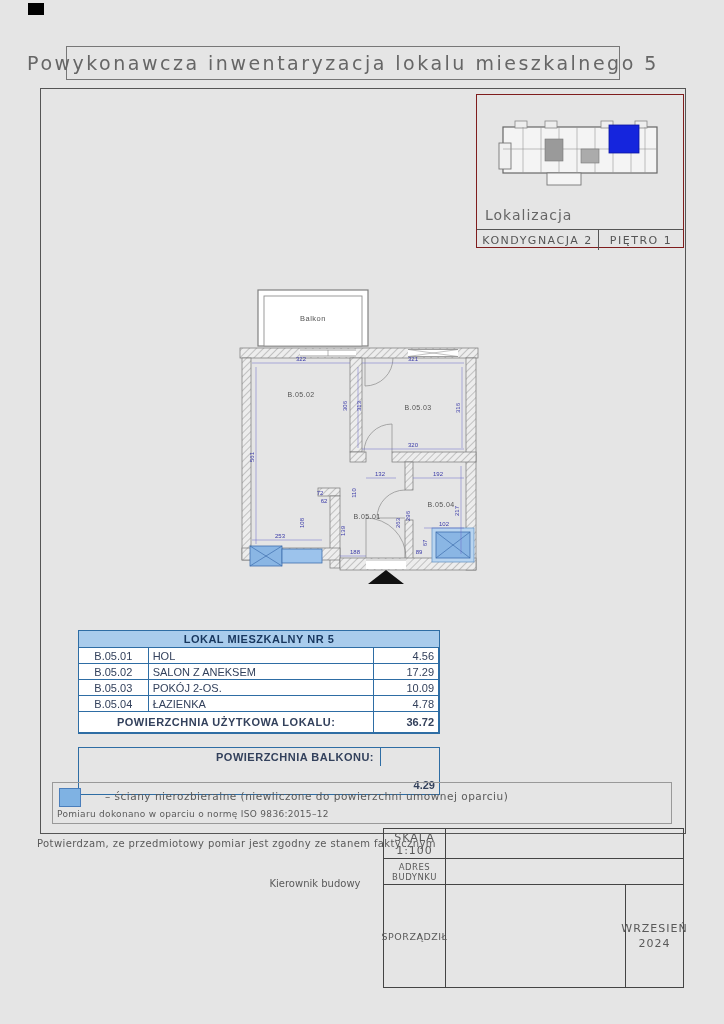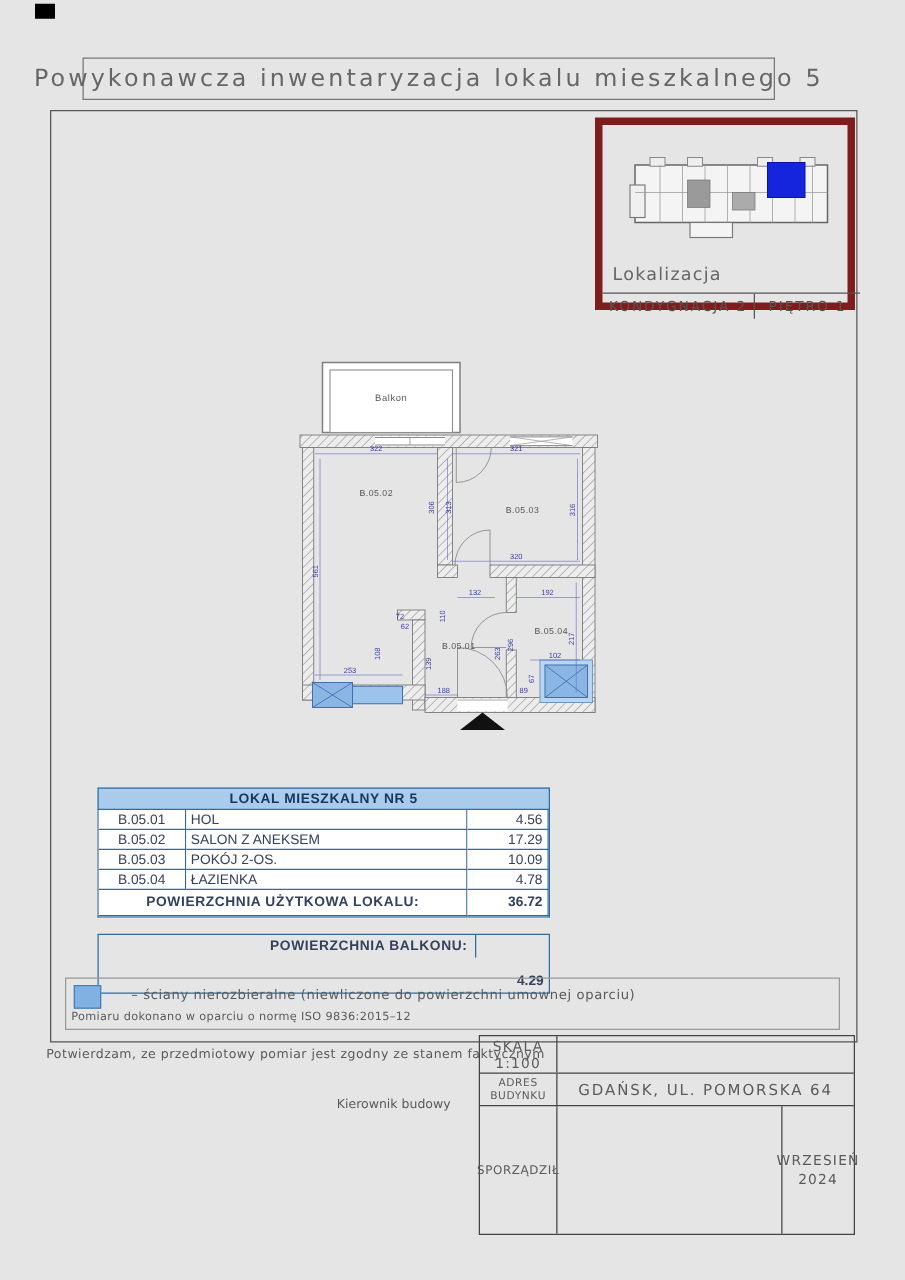--- a/index.html
+++ b/index.html
@@ -6,21 +6,21 @@
   .page{position:relative;width:724px;height:1024px;background:#e5e5e5;overflow:hidden;
         font-family:"Liberation Sans", sans-serif;color:#4a4a4a;}
   .abs{position:absolute;}
   .cad{color:#5a5a5a;font-family:"DejaVu Sans", sans-serif;}
   .corner-mark{left:28px;top:3px;width:16px;height:12px;background:#000;}
   .title-box{left:66px;top:46px;width:552px;height:32px;border:1px solid #777;
              display:flex;align-items:center;justify-content:center;}
   .title-box span{font-size:19px;letter-spacing:2.5px;color:#666;white-space:nowrap;}
   .main-frame{left:40px;top:88px;width:644px;height:744px;border:1px solid #555;}
   
-  .locator-box{left:476px;top:94px;width:208px;height:154px;border:6px solid #7f1d1d;box-sizing:border-box;}
+  .locator-box{left:476px;top:94px;width:208px;height:154px;border:1px solid #7f1d1d;box-sizing:border-box;}
   .locator-label{left:8px;top:112px;font-size:14px;letter-spacing:1px;color:#666;}
   .locator-row{left:0;top:134px;width:206px;height:20px;border-top:1px solid #555;display:flex;}
   .locator-cell{display:flex;align-items:center;justify-content:center;font-size:11px;
                 letter-spacing:1.5px;color:#555;box-sizing:border-box;}
   .locator-cell.k{width:122px;border-right:1px solid #555;}
   .locator-cell.p{flex:1;}
   
   .area-table{left:78px;top:630px;width:362px;font-size:11px;color:#33415c;}
   .tbl-row{display:flex;box-sizing:border-box;}
   .tbl-cell{box-sizing:border-box;border:1px solid #2e6da4;border-top:none;border-left:none;
@@ -272,21 +272,20 @@
     <div class="tb-row tb-row1">
       <div class="tb-cell tb-left skala cad">
         <div>SKALA</div>
         <div>1:100</div>
       </div>
     </div>
     <div class="tb-row tb-row2">
       <div class="tb-cell tb-left cad">
         <div class="adres-label">ADRES BUDYNKU</div>
       </div>
-      <div class="tb-cell tb-main adres-value cad">GDAŃSK, UL. POMORSKA 64</div>
     </div>
     <div class="tb-row tb-row3">
       <div class="tb-cell tb-left sporzadzil cad">SPORZĄDZIŁ</div>
       <div class="tb-cell tb-main"></div>
       <div class="tb-cell tb-date date-cell cad">WRZESIEŃ 2024</div>
     </div>
   </div>
 
 </div>
 

